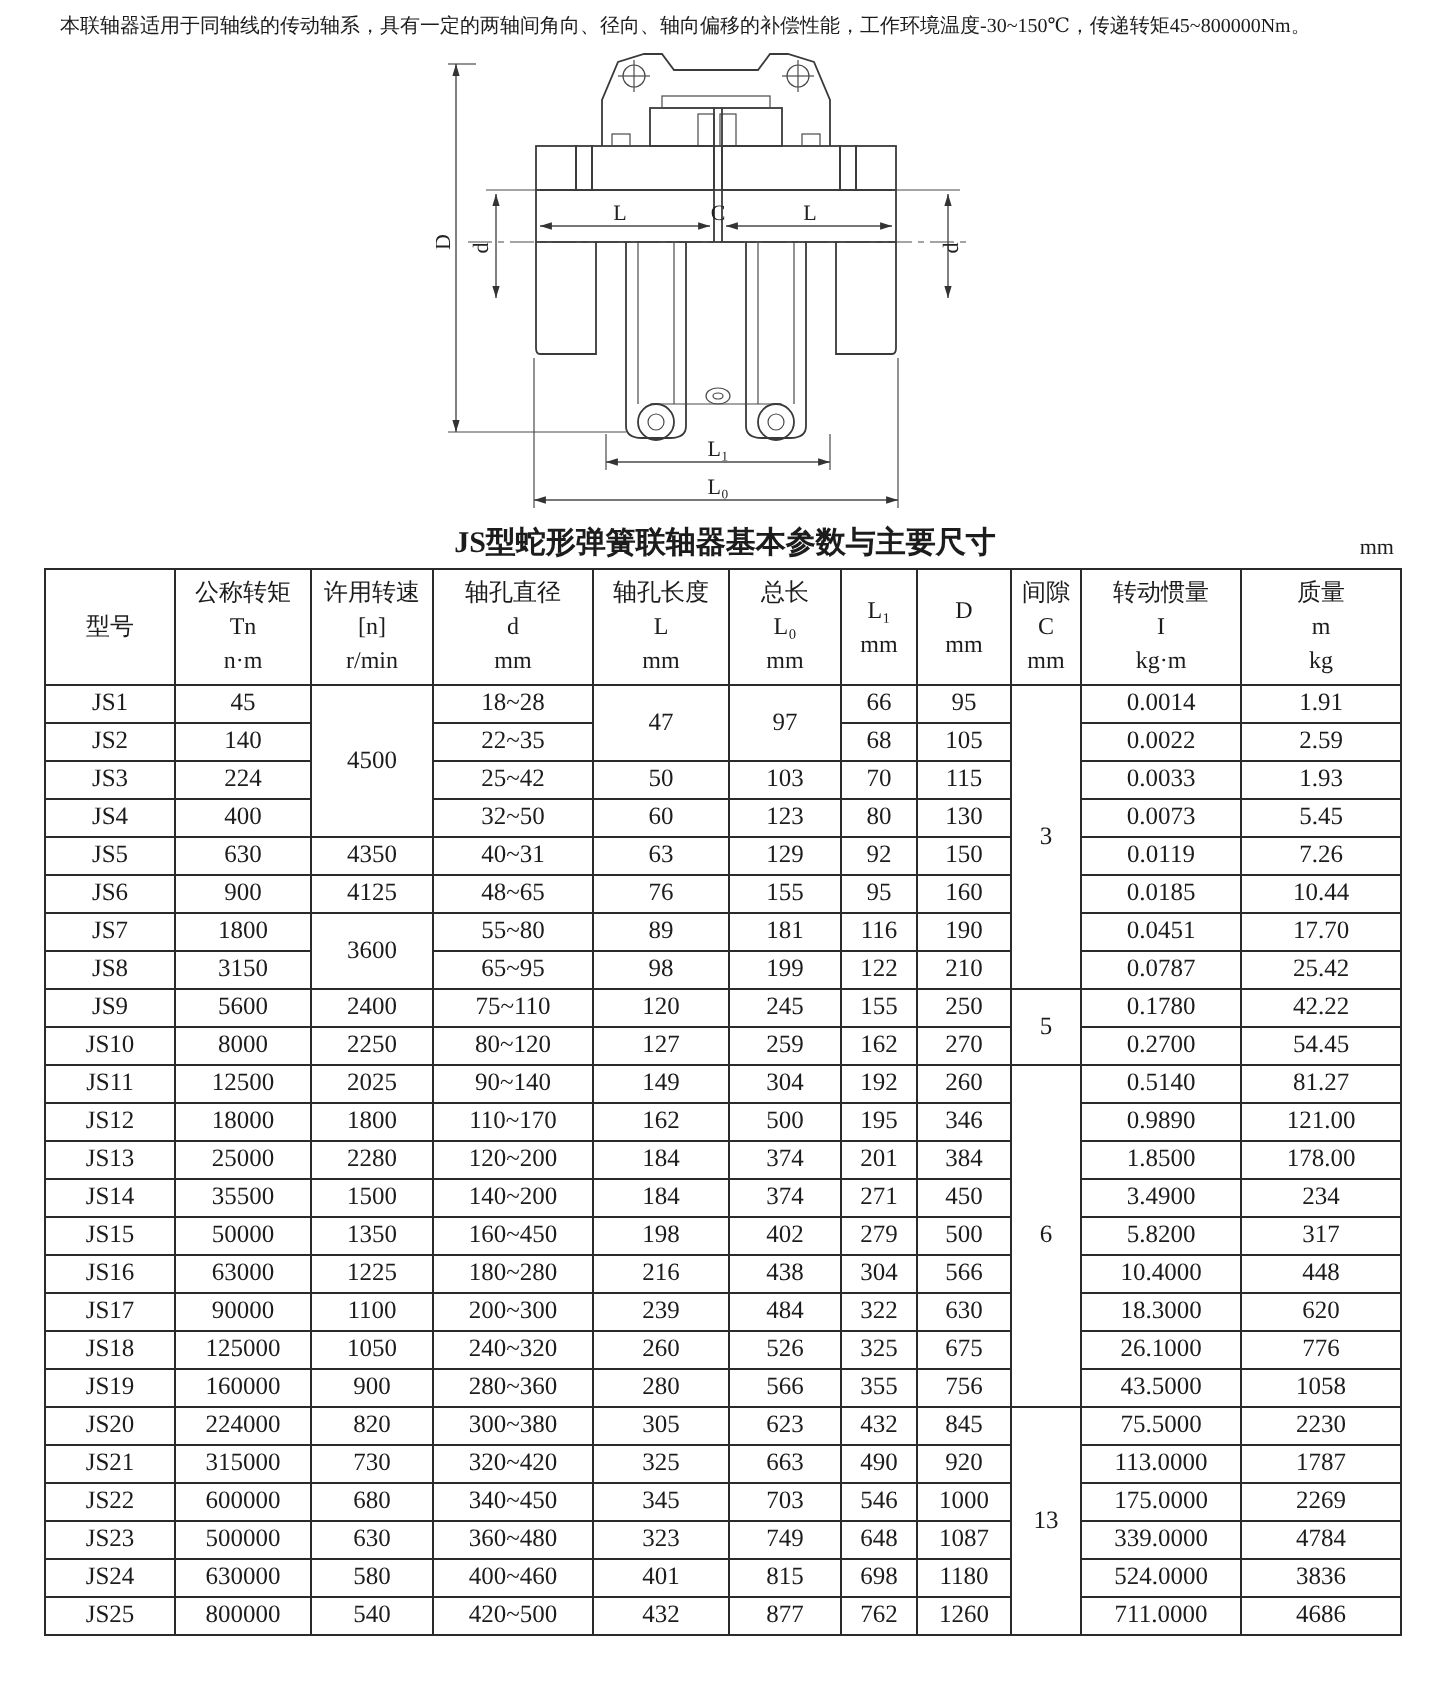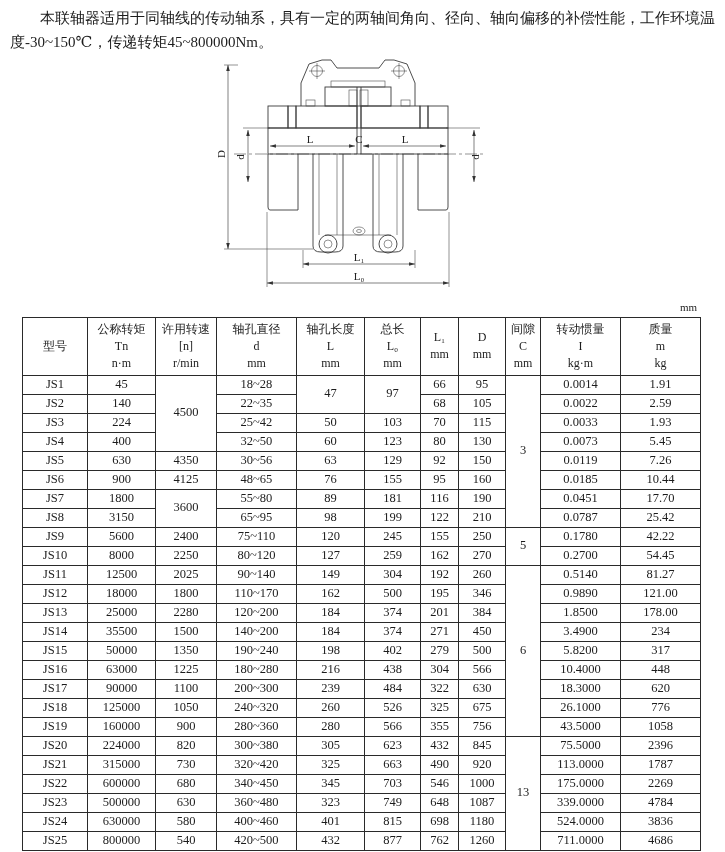--- a/index.html
+++ b/index.html
@@ -3,21 +3,21 @@
 <meta charset="utf-8">
 <style>
   html,body{margin:0;padding:0;background:#ffffff;}
   body{
     width:725px;height:852px;position:relative;overflow:hidden;
     font-family:"Liberation Serif","DejaVu Serif",serif;
     color:#1c1c1c;
   }
   .intro{
     margin:6px 10px 0 10px;
-    font-size:15px;line-height:1.62;
+    font-size:10px;line-height:1.62;
     text-indent:2em;text-align:justify;
   }
   .diagram-wrap{
     width:290px;margin:2px auto 0 auto;position:relative;
   }
   .diagram-wrap svg{display:block;}
   .table-title-row{position:relative;margin-top:4px;height:22px;}
   .table-title{
     text-align:center;font-weight:bold;font-size:15px;
   }
@@ -141,20 +141,21 @@
     <text class="dwg-label" x="141" y="204" text-anchor="middle">L₁</text>
 
     <line class="dwg-thin" x1="49" y1="155" x2="49" y2="230"></line>
     <line class="dwg-thin" x1="231" y1="155" x2="231" y2="230"></line>
     <line class="dwg-dim" x1="49" y1="226" x2="231" y2="226" marker-start="url(#arr)" marker-end="url(#arr)"></line>
     <text class="dwg-label" x="141" y="223" text-anchor="middle">L₀</text>
   </svg>
 </div>
 
 <div class="table-title-row">
+  <div class="table-title">JS型蛇形弹簧联轴器基本参数与主要尺寸</div>
   <div class="unit-note">mm</div>
 </div>
 
 <table class="spec">
   <colgroup>
     <col class="c0">
       <col class="c1">
       <col class="c2">
       <col class="c3">
       <col class="c4">
@@ -262,21 +263,21 @@
         <td>123</td>
         <td>80</td>
         <td>130</td>
         <td>0.0073</td>
         <td>5.45</td>
       </tr>
       <tr>
         <td>JS5</td>
         <td>630</td>
         <td>4350</td>
-        <td>30~56</td>
+        <td>40~31</td>
         <td>63</td>
         <td>129</td>
         <td>92</td>
         <td>150</td>
         <td>0.0119</td>
         <td>7.26</td>
       </tr>
       <tr>
         <td>JS6</td>
         <td>900</td>
@@ -383,21 +384,21 @@
         <td>374</td>
         <td>271</td>
         <td>450</td>
         <td>3.4900</td>
         <td>234</td>
       </tr>
       <tr>
         <td>JS15</td>
         <td>50000</td>
         <td>1350</td>
-        <td>190~240</td>
+        <td>160~450</td>
         <td>198</td>
         <td>402</td>
         <td>279</td>
         <td>500</td>
         <td>5.8200</td>
         <td>317</td>
       </tr>
       <tr>
         <td>JS16</td>
         <td>63000</td>
@@ -450,21 +451,21 @@
         <td>JS20</td>
         <td>224000</td>
         <td>820</td>
         <td>300~380</td>
         <td>305</td>
         <td>623</td>
         <td>432</td>
         <td>845</td>
         <td rowspan="6">13</td>
         <td>75.5000</td>
-        <td>2396</td>
+        <td>2230</td>
       </tr>
       <tr>
         <td>JS21</td>
         <td>315000</td>
         <td>730</td>
         <td>320~420</td>
         <td>325</td>
         <td>663</td>
         <td>490</td>
         <td>920</td>

